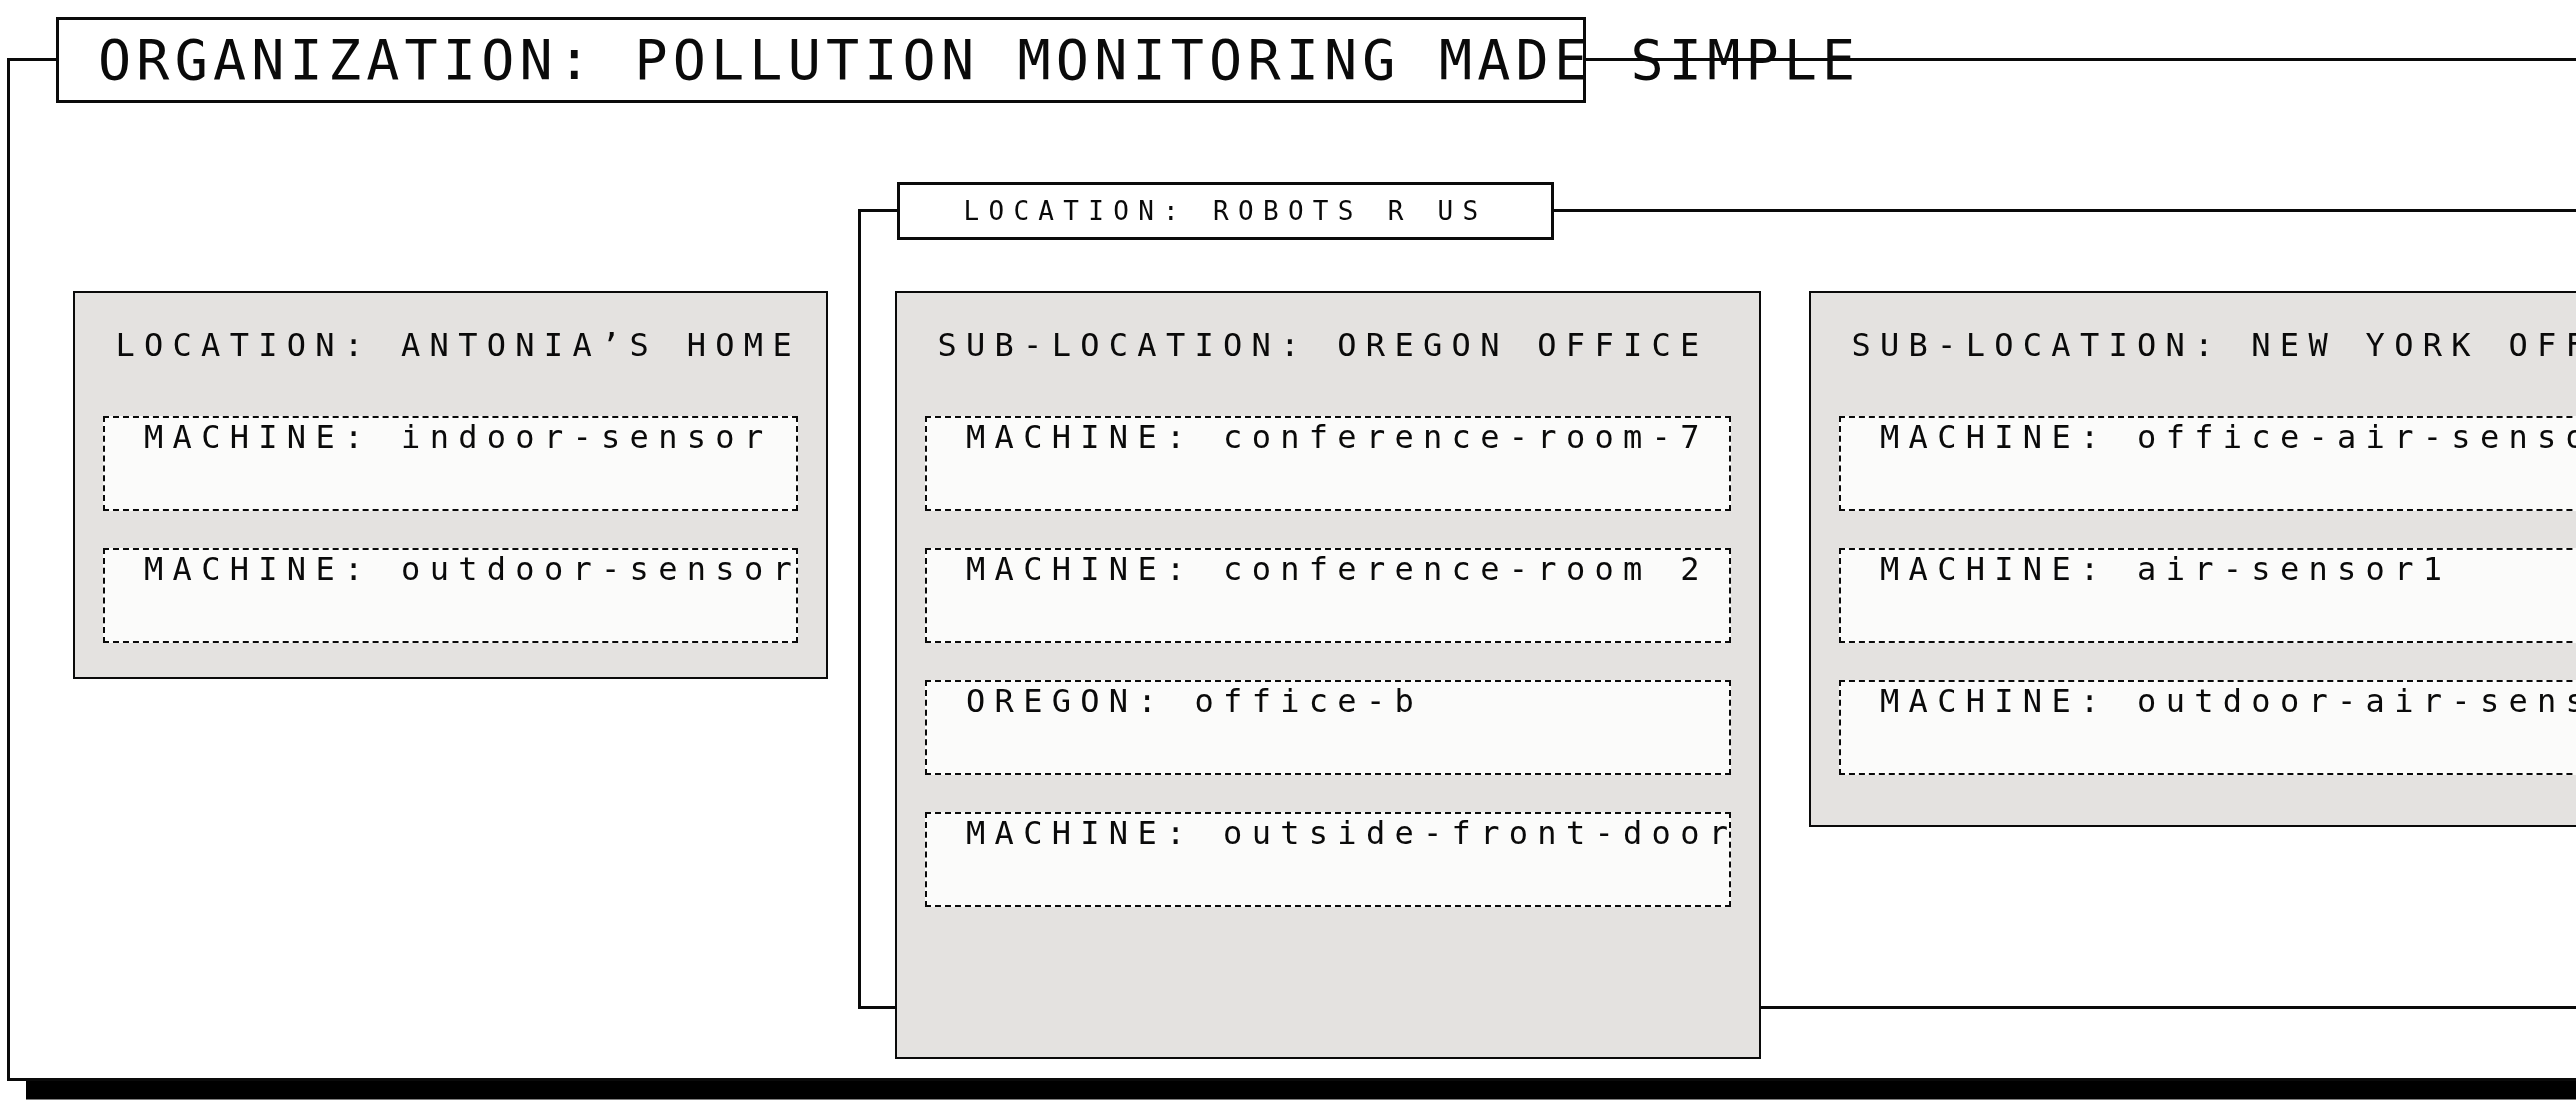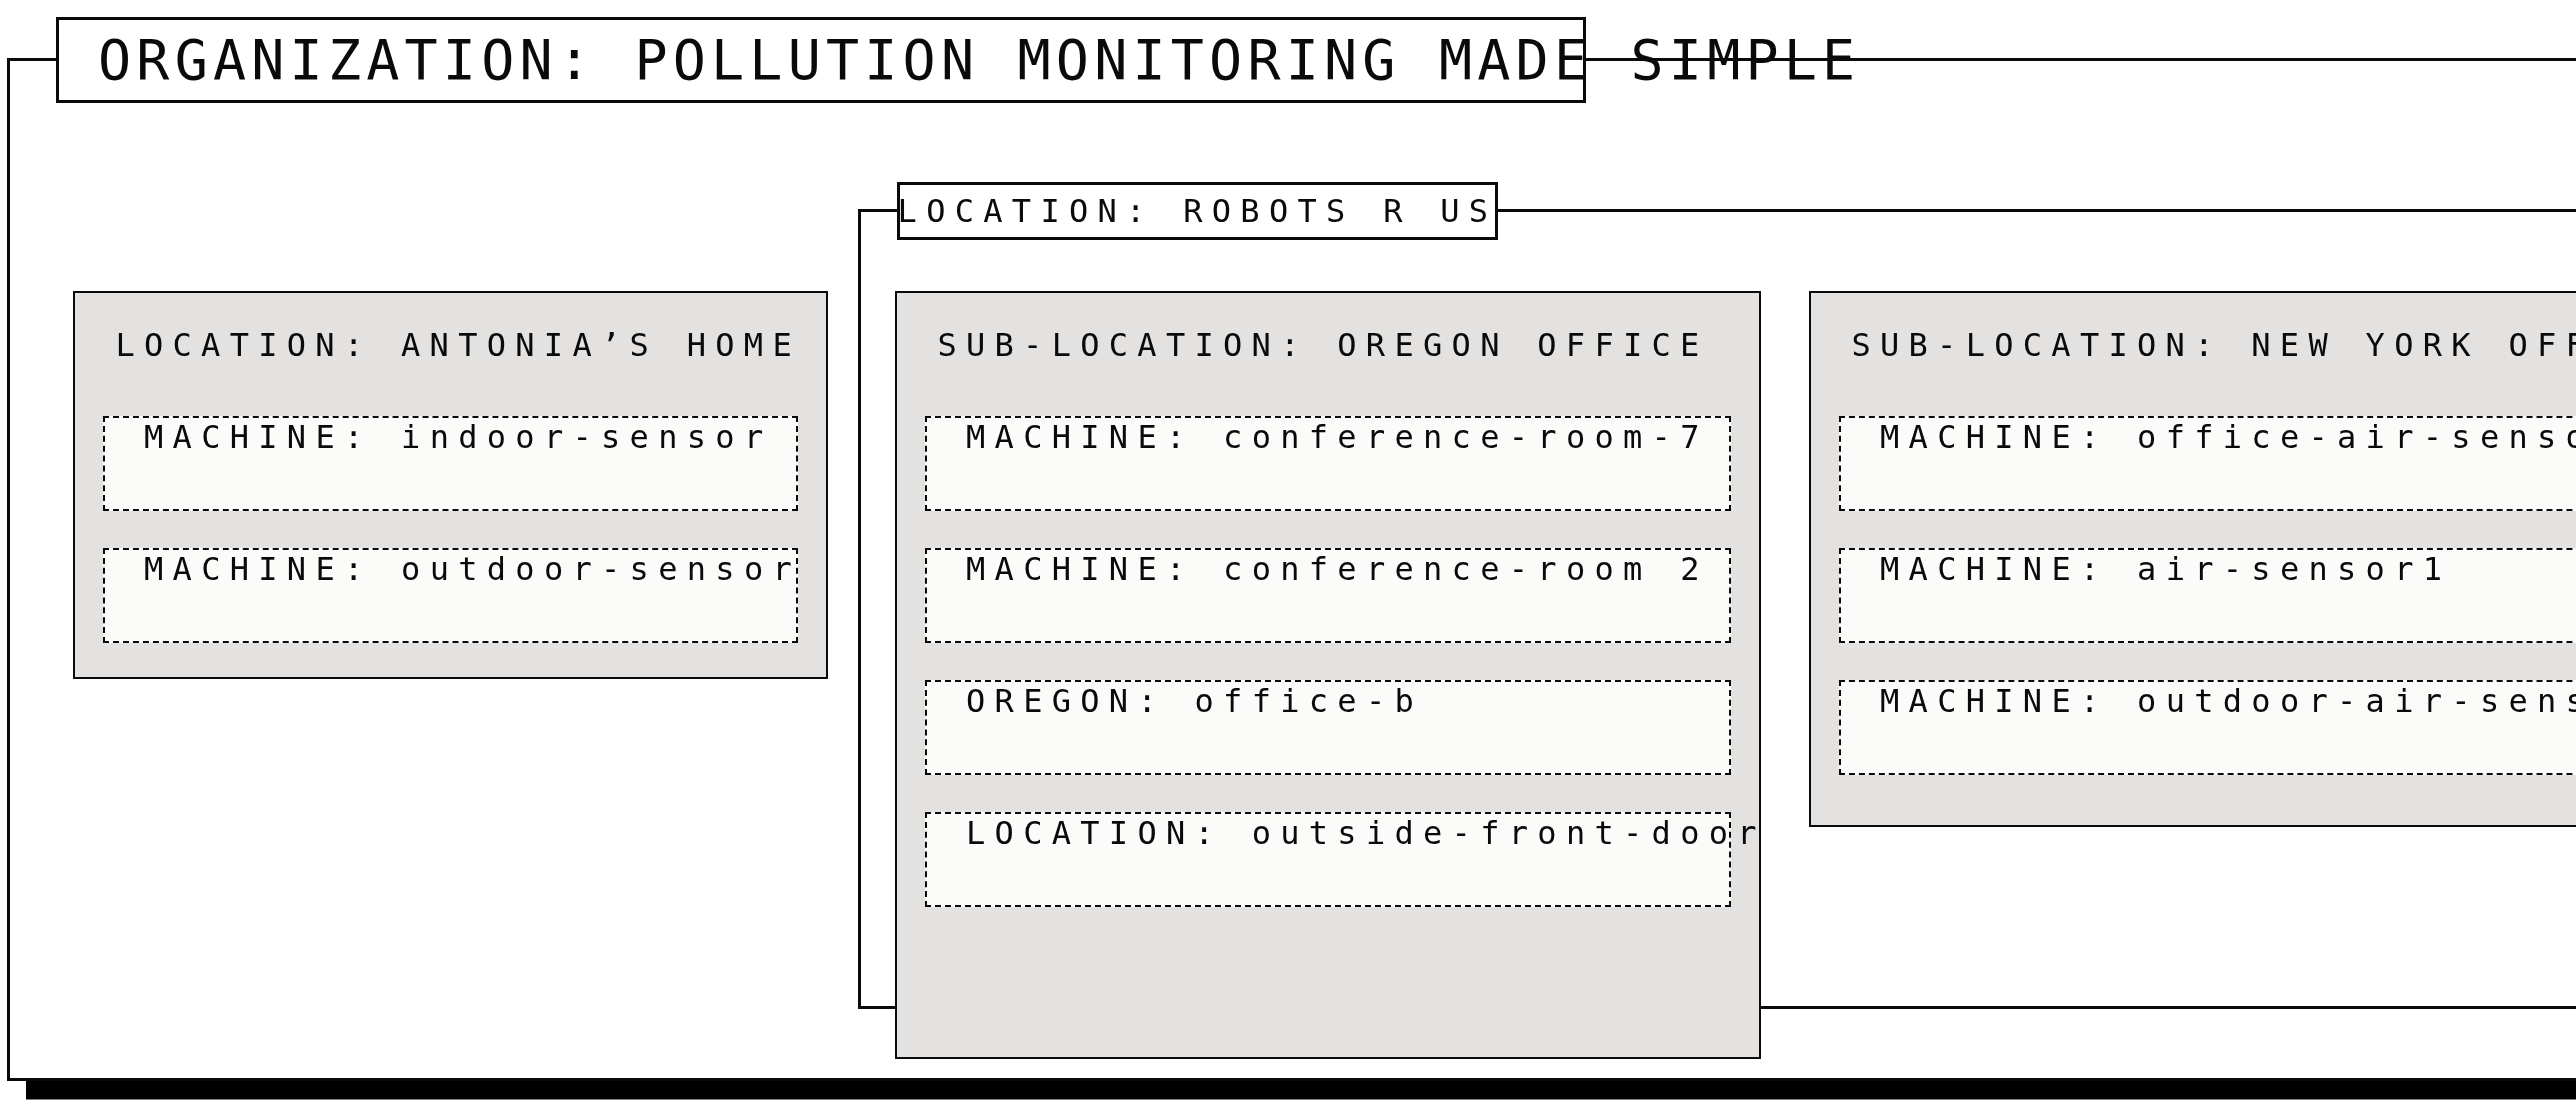--- a/index.html
+++ b/index.html
@@ -56,29 +56,29 @@
     height: 800px;
     box-sizing: border-box;
     border: 3.1px solid #0a0a0a;
     background: #ffffff;
     z-index: 2;
   }
   .robots-label {
     position: absolute;
     left: 897px;
     top: 182px;
-    width: 601px;
+    width: 657px;
     height: 58px;
     box-sizing: border-box;
     border: 3.1px solid #0a0a0a;
     background: #ffffff;
     display: flex;
     align-items: center;
     justify-content: center;
-    font-size: 32px;
+    font-size: 26px;
     letter-spacing: 9.3px;
     white-space: nowrap;
     z-index: 4;
   }
   
   .loc-box {
     position: absolute;
     box-sizing: border-box;
     border: 2.6px solid #0a0a0a;
     background: #e4e2e0;
@@ -137,21 +137,21 @@
     <div class="machine">
       <span>MACHINE: conference-room-7</span>
     </div>
     <div class="machine">
       <span>MACHINE: conference-room 2</span>
     </div>
     <div class="machine">
       <span>OREGON: office-b</span>
     </div>
     <div class="machine">
-      <span>LOCATION: outside-front-door</span>
+      <span>MACHINE: outside-front-door</span>
     </div>
   </div>
 
   <div class="loc-box" id="box-newyork">
     <div class="loc-label">SUB-LOCATION: NEW YORK OFFICE</div>
     <div class="machine">
       <span>MACHINE: office-air-sensor</span>
     </div>
     <div class="machine">
       <span>MACHINE: air-sensor1</span>

